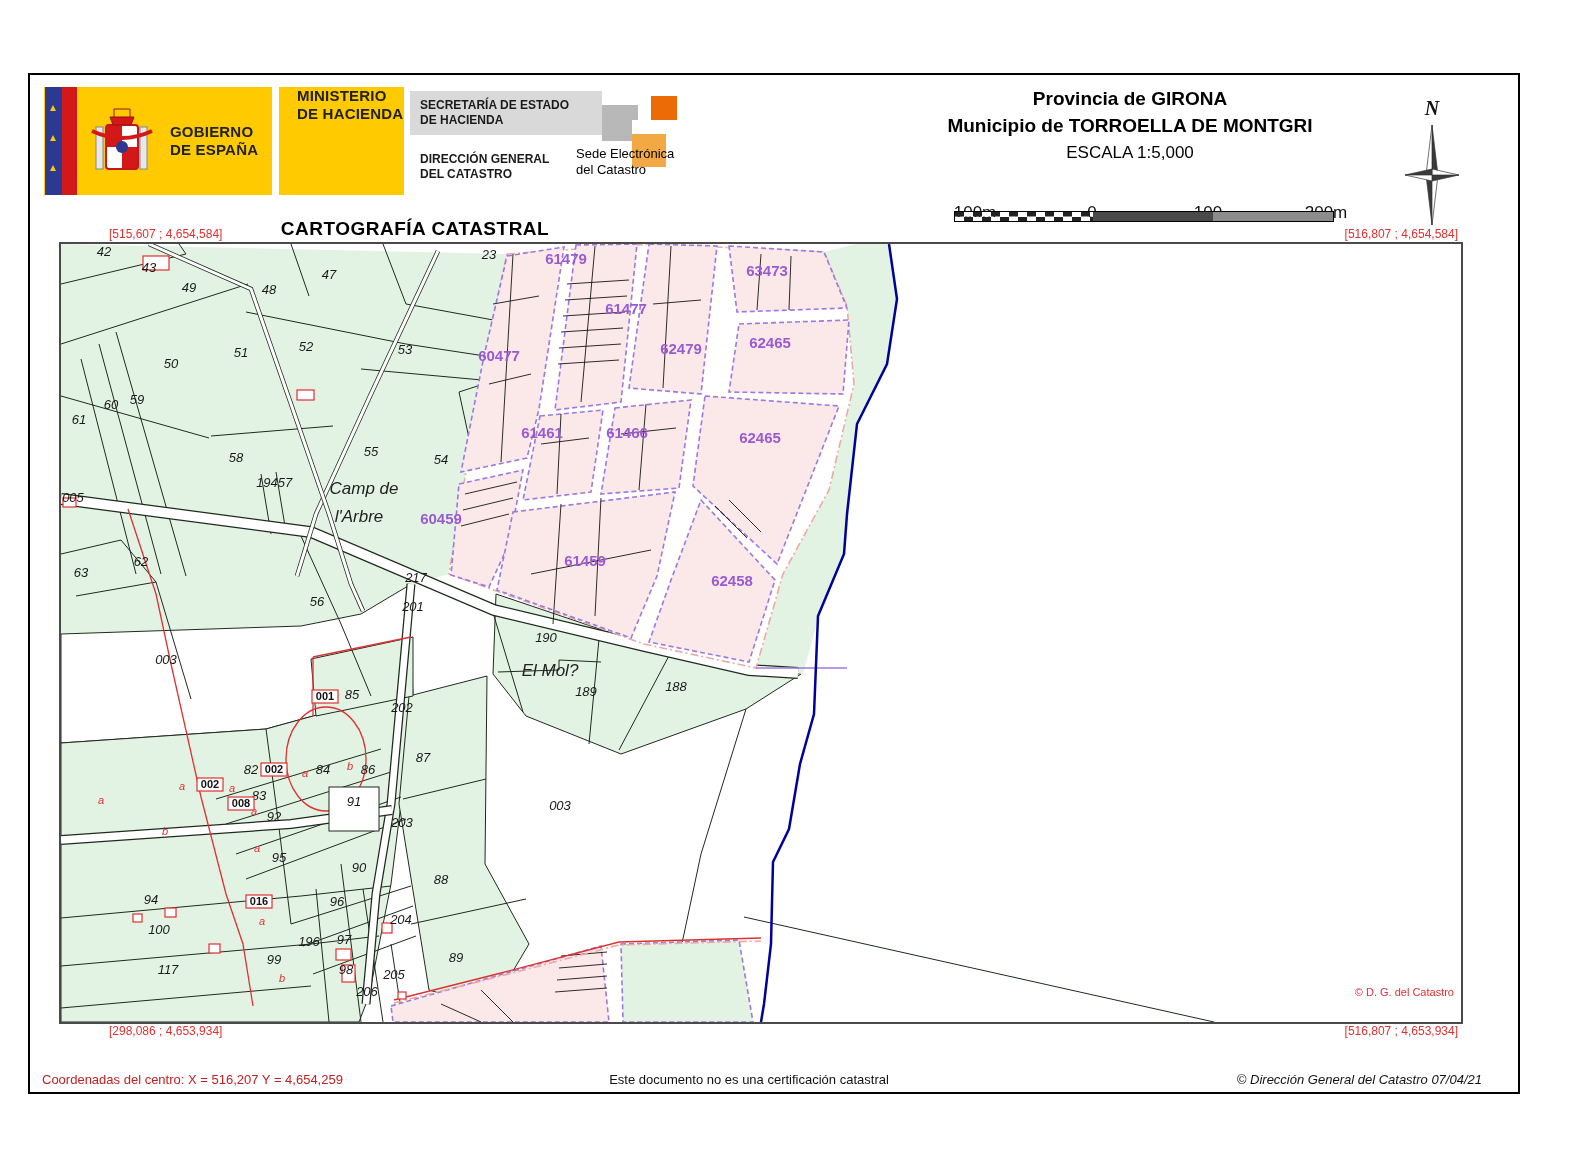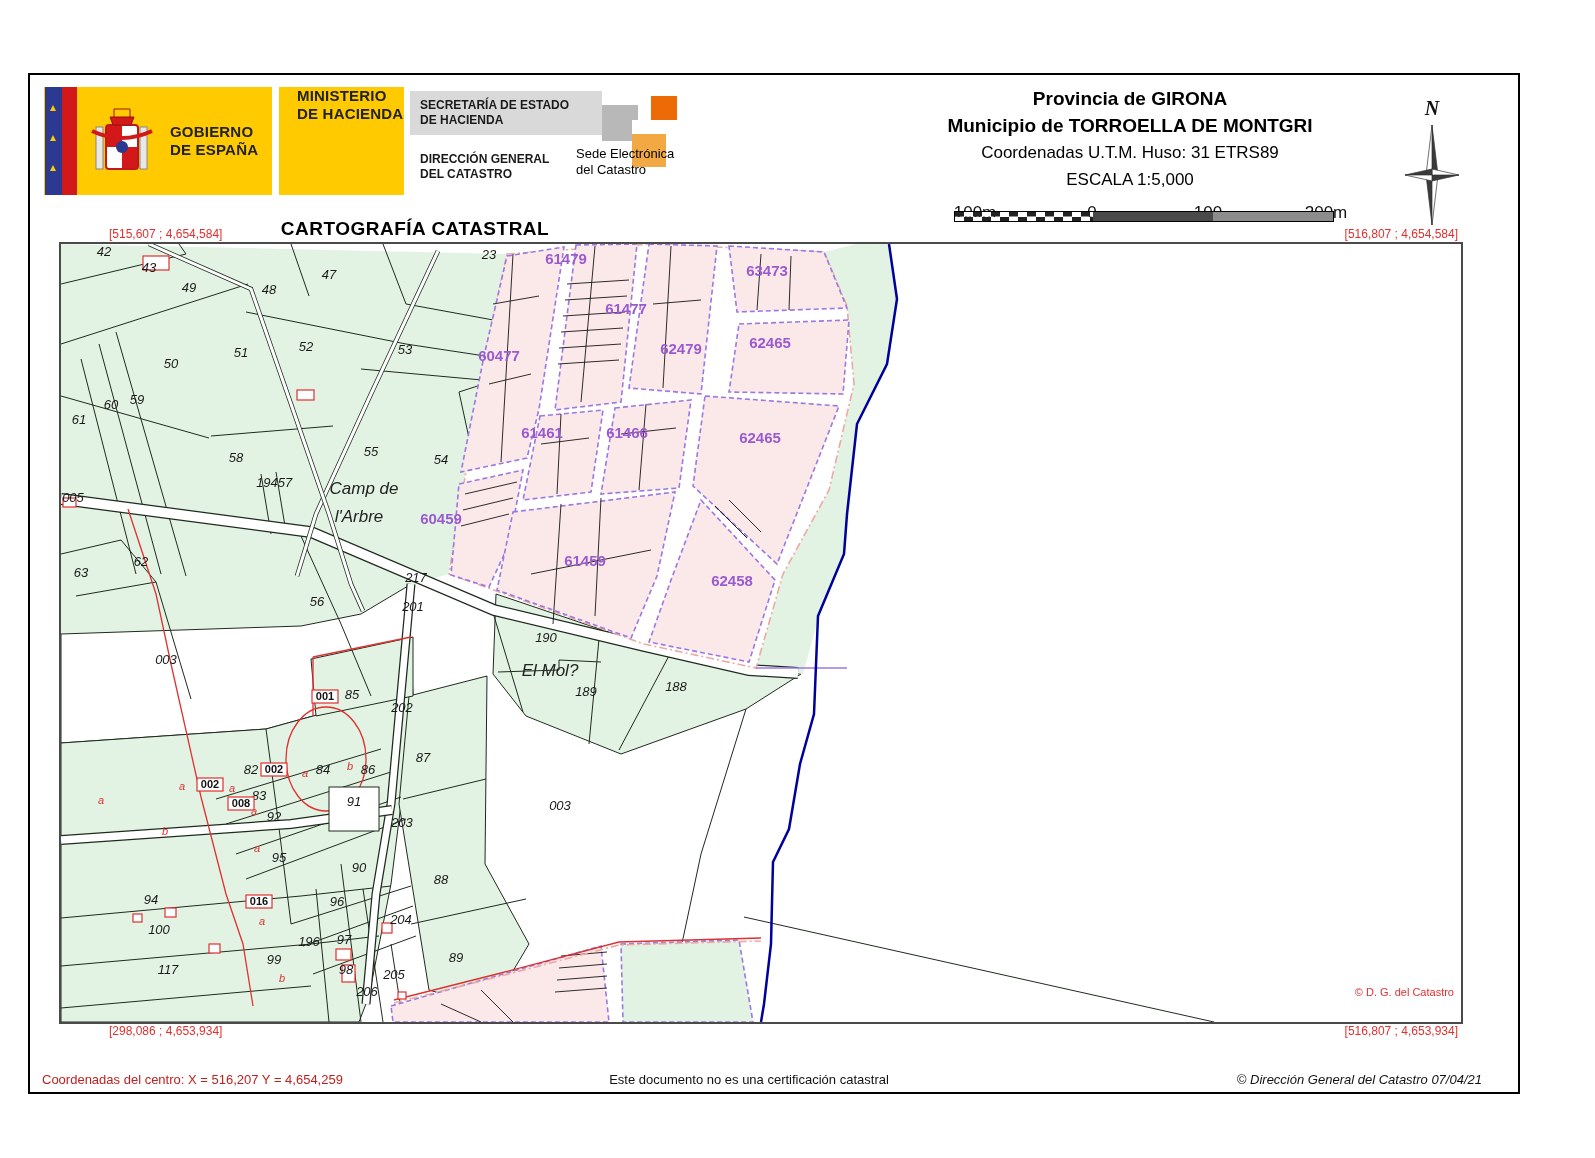--- a/index.html
+++ b/index.html
@@ -114,21 +114,20 @@
     <div class="sede-sq" style="left:55px;top:6px;width:26px;height:24px;background:#ed6b06;"></div>
     <div class="sedetext">
       <div>Sede Electrónica</div>
       <div>del Catastro</div>
     </div>
   </div>
 
   <div class="abs hdr-right">
     <div class="hr1">Provincia de GIRONA</div>
     <div class="hr1">Municipio de TORROELLA DE MONTGRI</div>
-    <div class="hr2">Coordenadas U.T.M. Huso: 31 ETRS89</div>
     <div class="hr2">ESCALA 1:5,000</div>
   </div>
 
   <div class="abs sbar-wrap">
     <div class="sbar-labels">
       <span style="left:21px">100m</span>
       <span style="left:138px">0</span>
       <span style="left:254px">100</span>
       <span style="left:372px">200m</span>
     </div>

